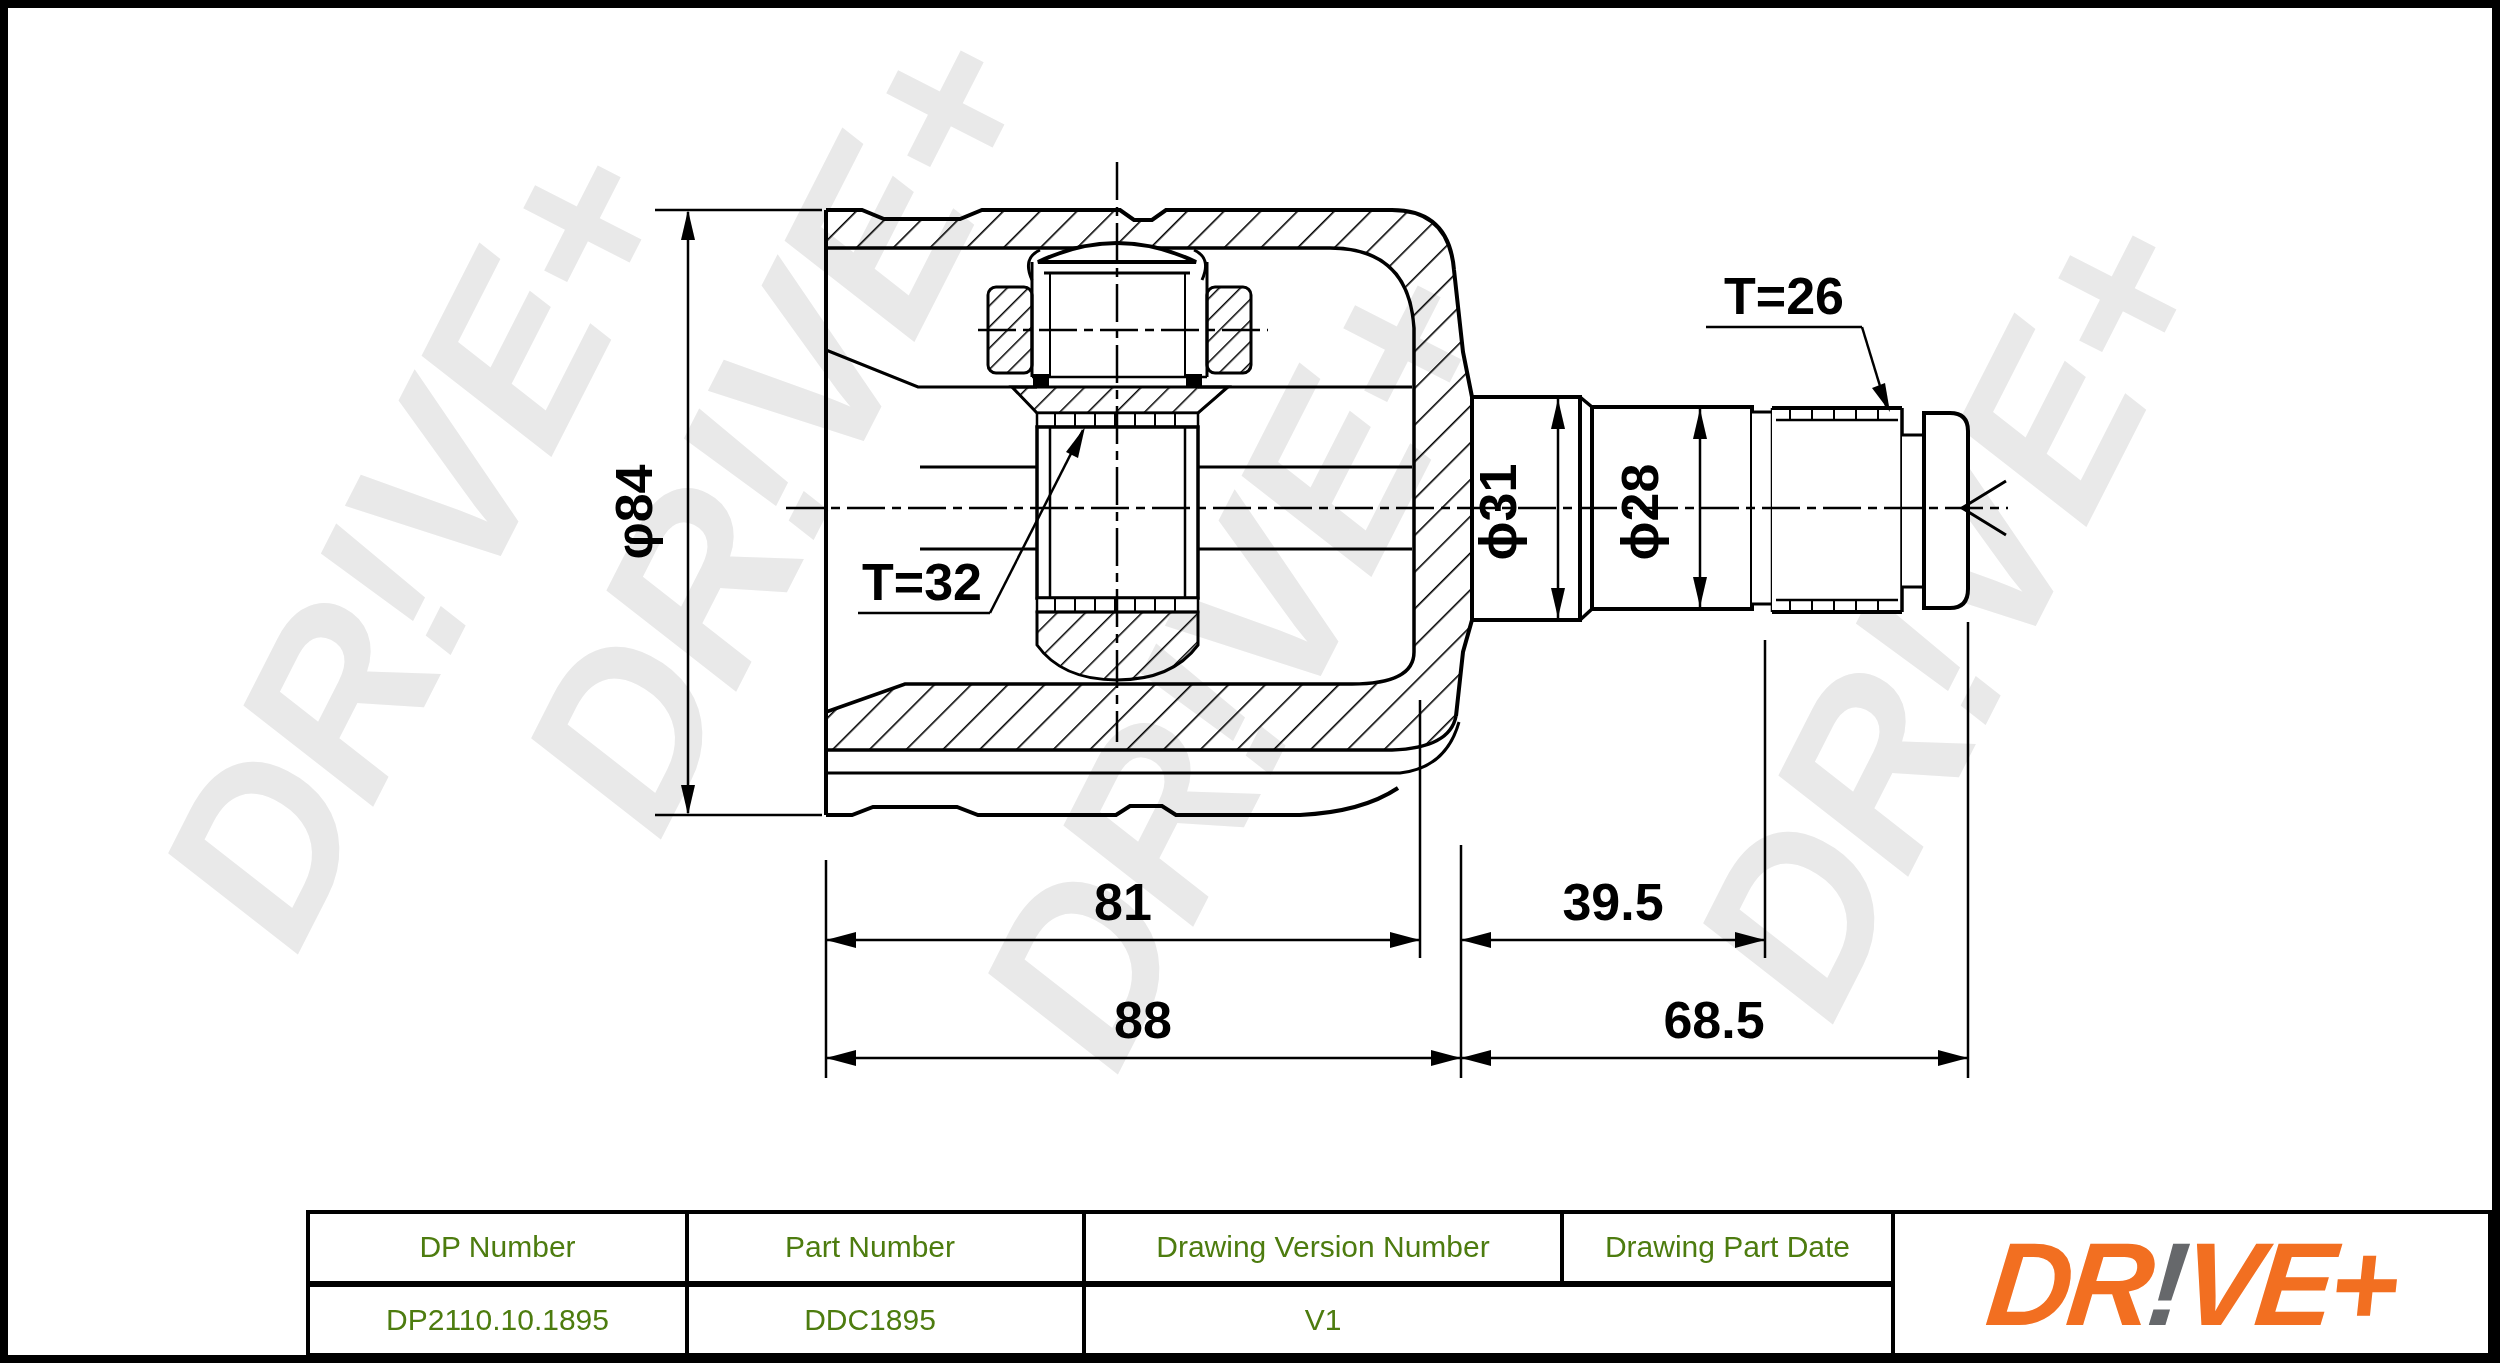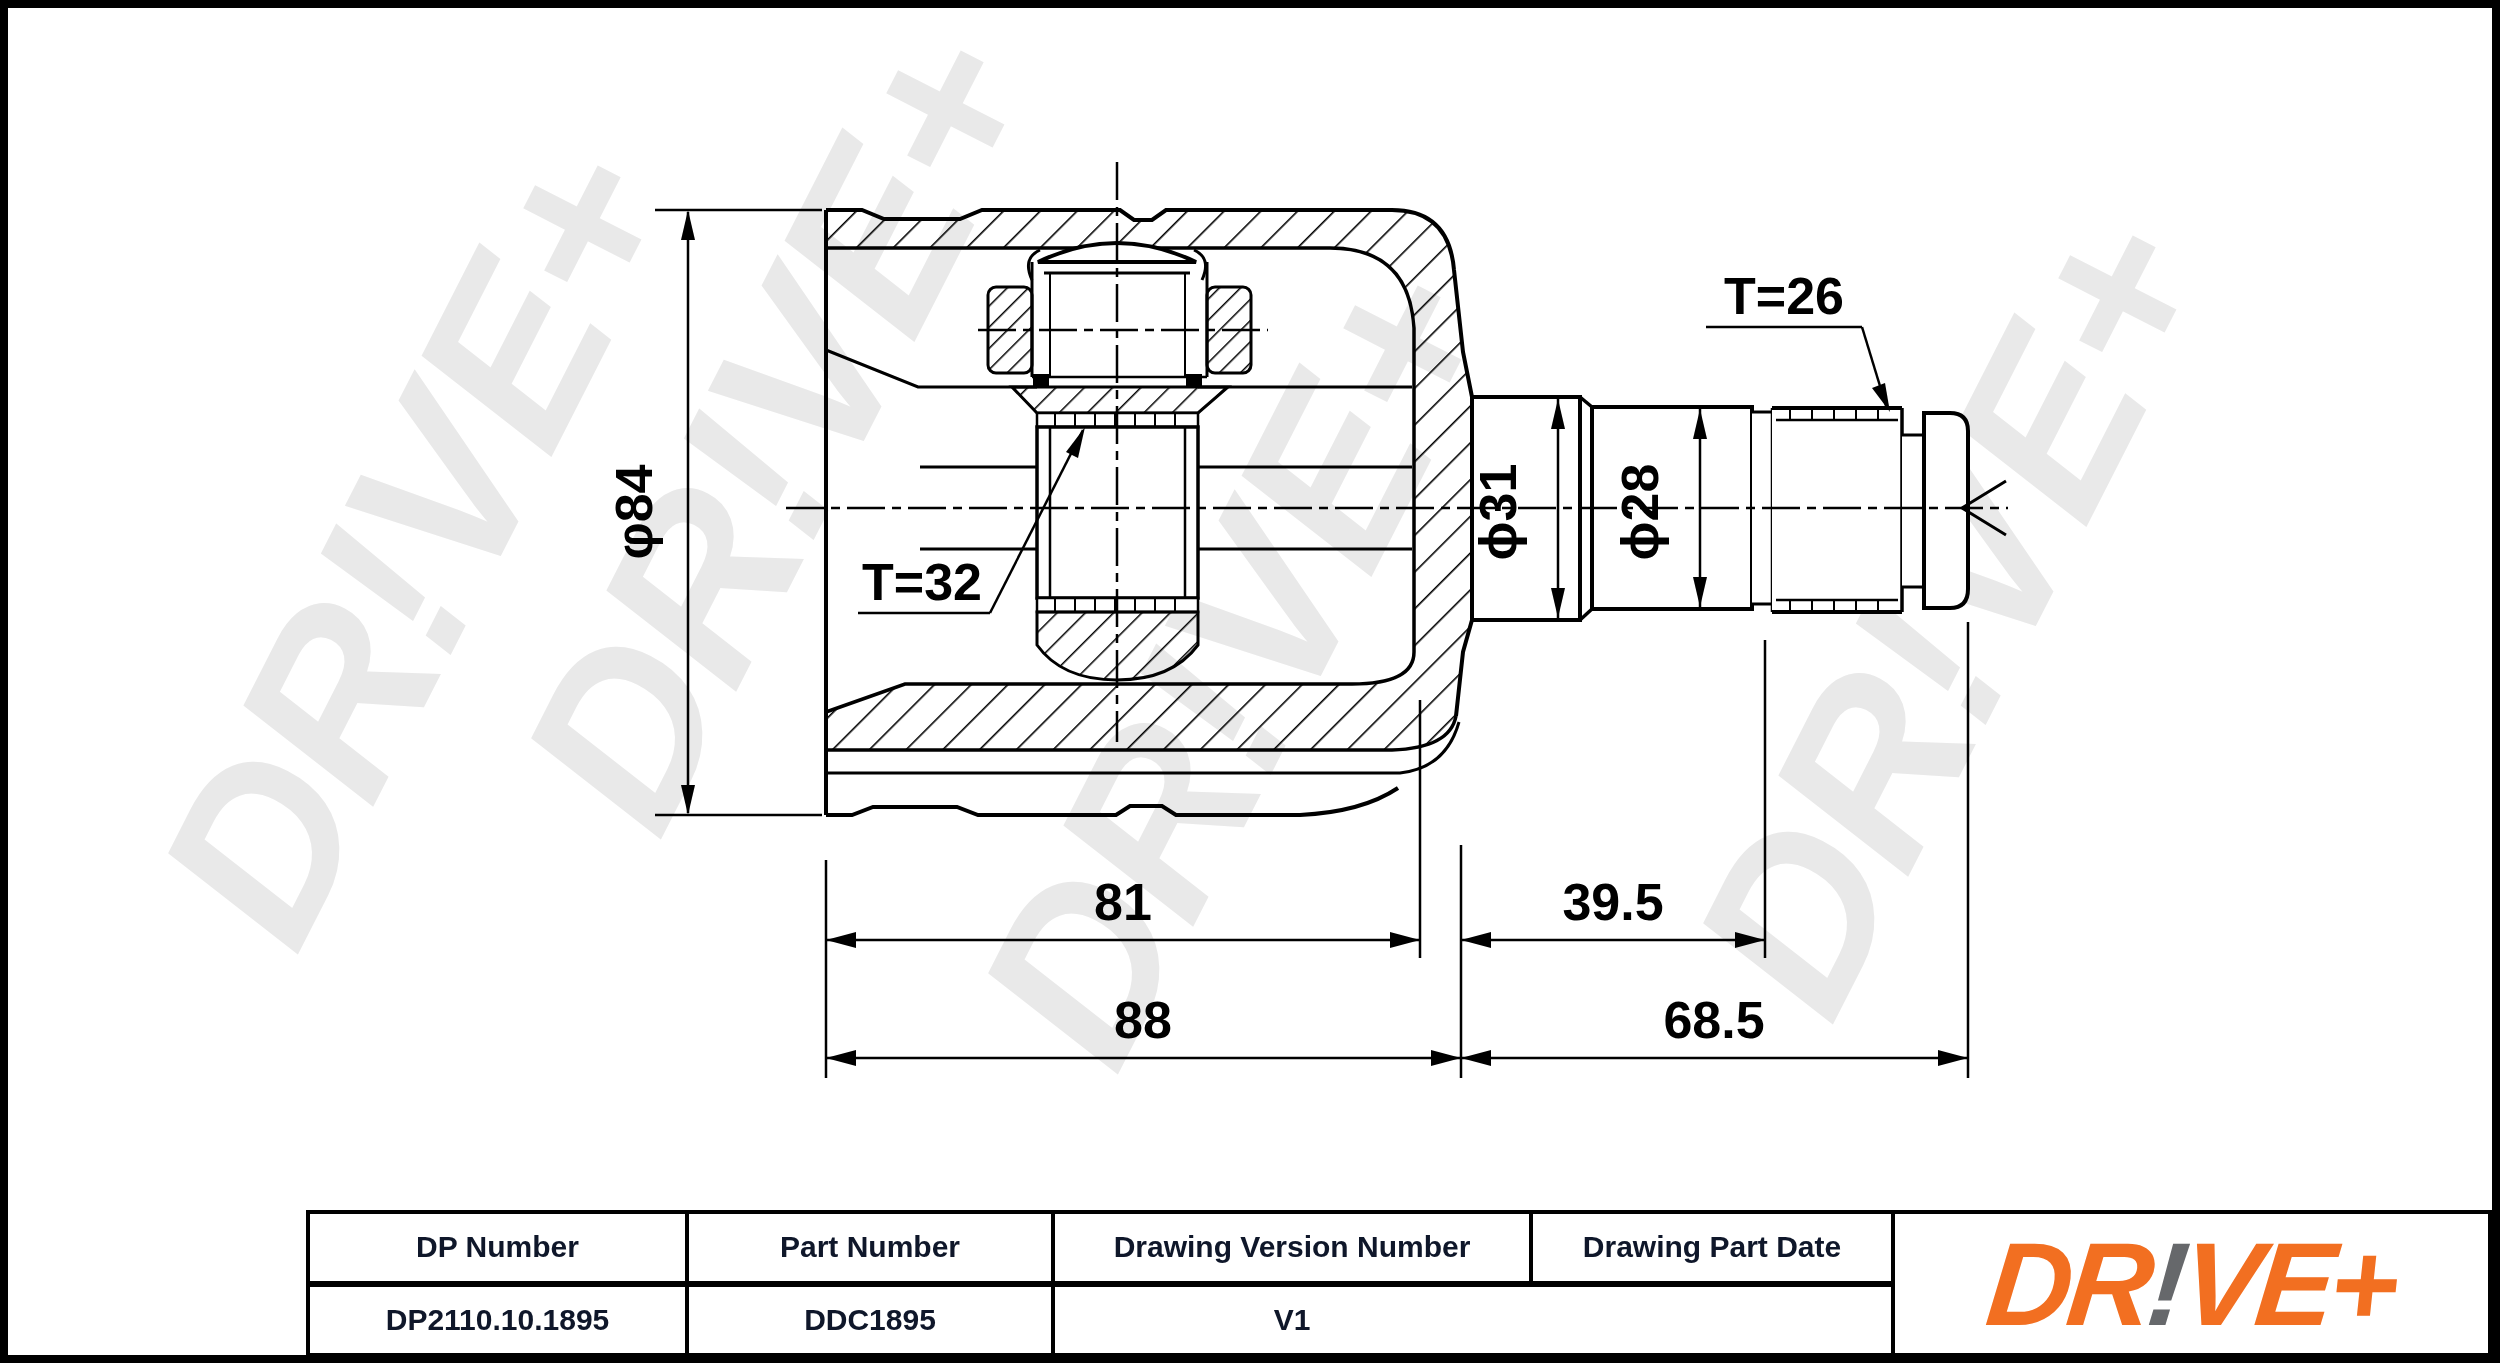--- a/index.html
+++ b/index.html
@@ -16,23 +16,23 @@
 
   .dim-txt{font-family:"Liberation Sans",sans-serif;font-weight:bold;font-size:52px;fill:#000;}
 
   
   .titleblock{position:absolute;left:306px;top:1210px;width:2186px;height:147px;
               display:flex;z-index:30;background:#fff;}
   .tb-table{display:flex;flex-direction:column;width:1589px;border:4px solid #000;box-sizing:border-box;}
   .tb-row{display:flex;flex:1;}
   .tb-row.head{border-bottom:6px solid #000;}
   .tb-cell{display:flex;align-items:center;justify-content:center;
-           font-weight:bold;font-size:30px;color:#0f172a;box-sizing:border-box;}
+           font-weight:normal;font-size:30px;color:#4d7c0f;box-sizing:border-box;}
   .tb-cell + .tb-cell{border-left:4px solid #000;}
-  .c1{width:375px;} .c2{width:366px;} .c3{width:478px;} .c4{flex:1;}
+  .c1{width:375px;} .c2{width:366px;} .c3{width:478px;margin-left:31px;} .c4{flex:1;}
   .logo-box{flex:1;display:flex;align-items:center;justify-content:center;
             border:4px solid #000;border-left:none;box-sizing:border-box;background:#fff;}
   .logo-text{font-size:118px;font-weight:bold;font-style:italic;letter-spacing:-5px;white-space:nowrap;
              transform:skewX(-6deg);}
   .logo-orange{color:#F26F21;}
   .logo-dark{color:#66686B;}
 </style>
 </head>
 <body>
 

